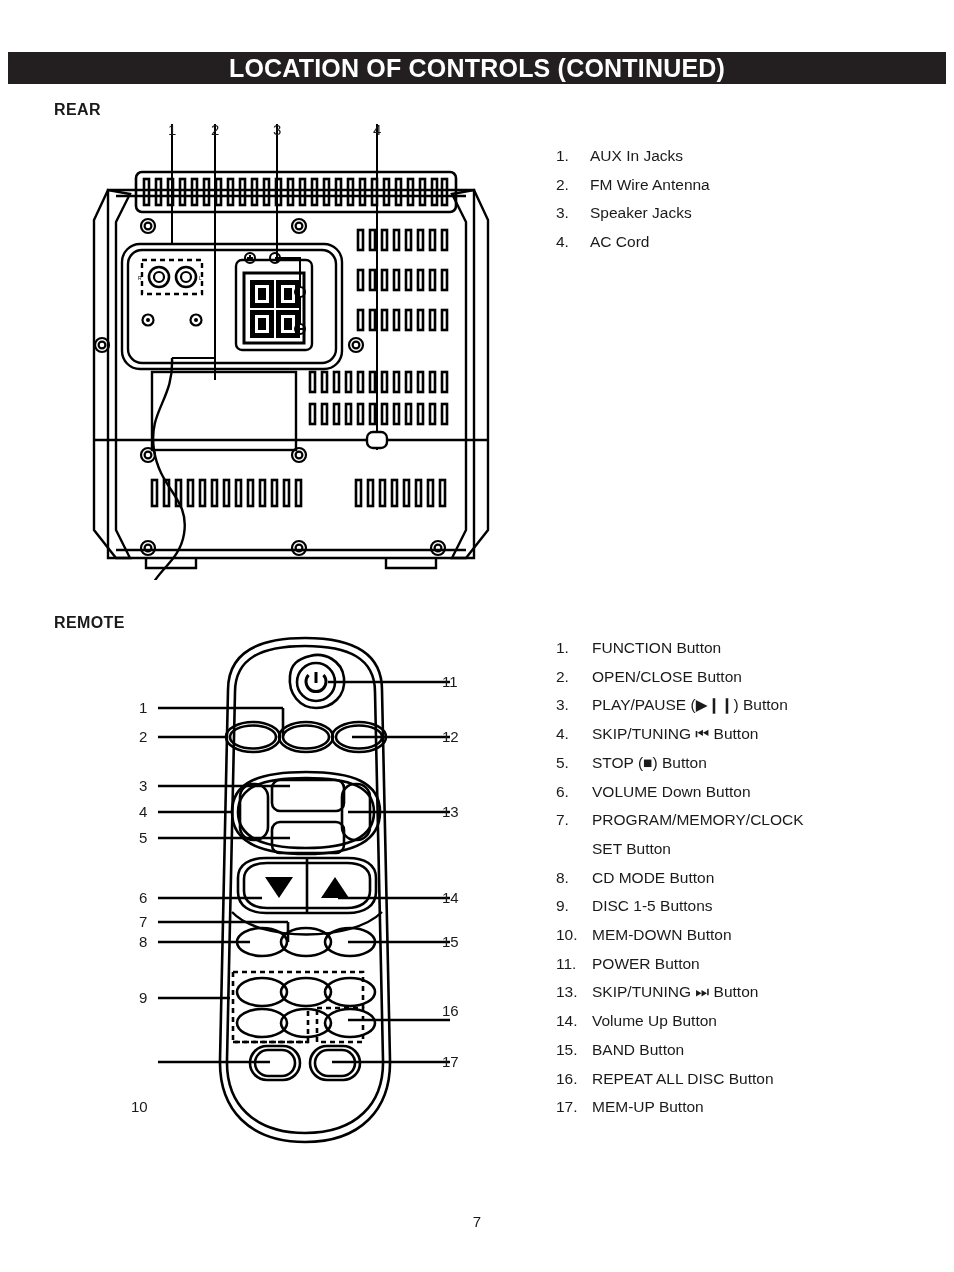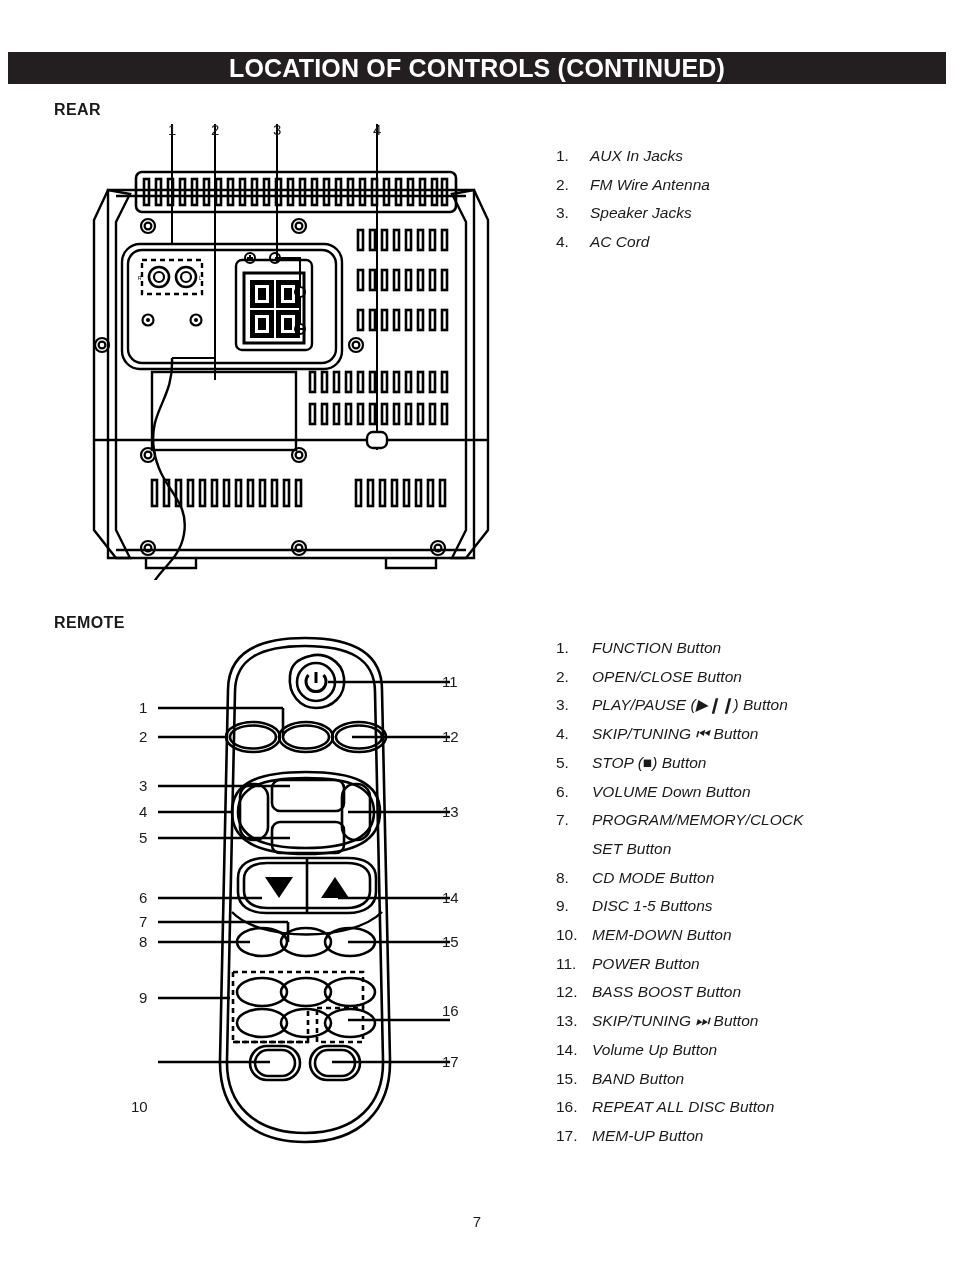--- a/index.html
+++ b/index.html
@@ -37,21 +37,21 @@
   
   .legend{position:absolute;}
   .legend .row{
     display:flex;
     font-size:15.5px;
     line-height:28.5px;
   }
   .legend .num{
     width:34px;flex:0 0 34px;text-align:left;
   }
-  .legend .txt{flex:1;font-style:italic;}
+  .legend .txt{flex:1;}
   .legend .txt .cont{display:block;}
   #legend-rear{left:556px;top:142px;width:370px;}
   #legend-remote{left:556px;top:634px;width:380px;}
   #legend-remote .row{line-height:28.7px;}
   #legend-remote .num{width:36px;flex:0 0 36px;}
 
   
   .diagram{position:absolute;}
   #rear-diagram{left:86px;top:110px;}
   #remote-diagram{left:110px;top:630px;}
@@ -548,24 +548,20 @@
     </div>
     <div class="row">
       <span class="num">10.</span>
       <span class="txt">MEM-DOWN Button</span>
     </div>
     <div class="row">
       <span class="num">11.</span>
       <span class="txt">POWER Button</span>
     </div>
     <div class="row">
-      <span class="num">12.</span>
-      <span class="txt">BASS BOOST Button</span>
-    </div>
-    <div class="row">
       <span class="num">13.</span>
       <span class="txt">SKIP/TUNING ⏭ Button</span>
     </div>
     <div class="row">
       <span class="num">14.</span>
       <span class="txt">Volume Up Button</span>
     </div>
     <div class="row">
       <span class="num">15.</span>
       <span class="txt">BAND Button</span>

